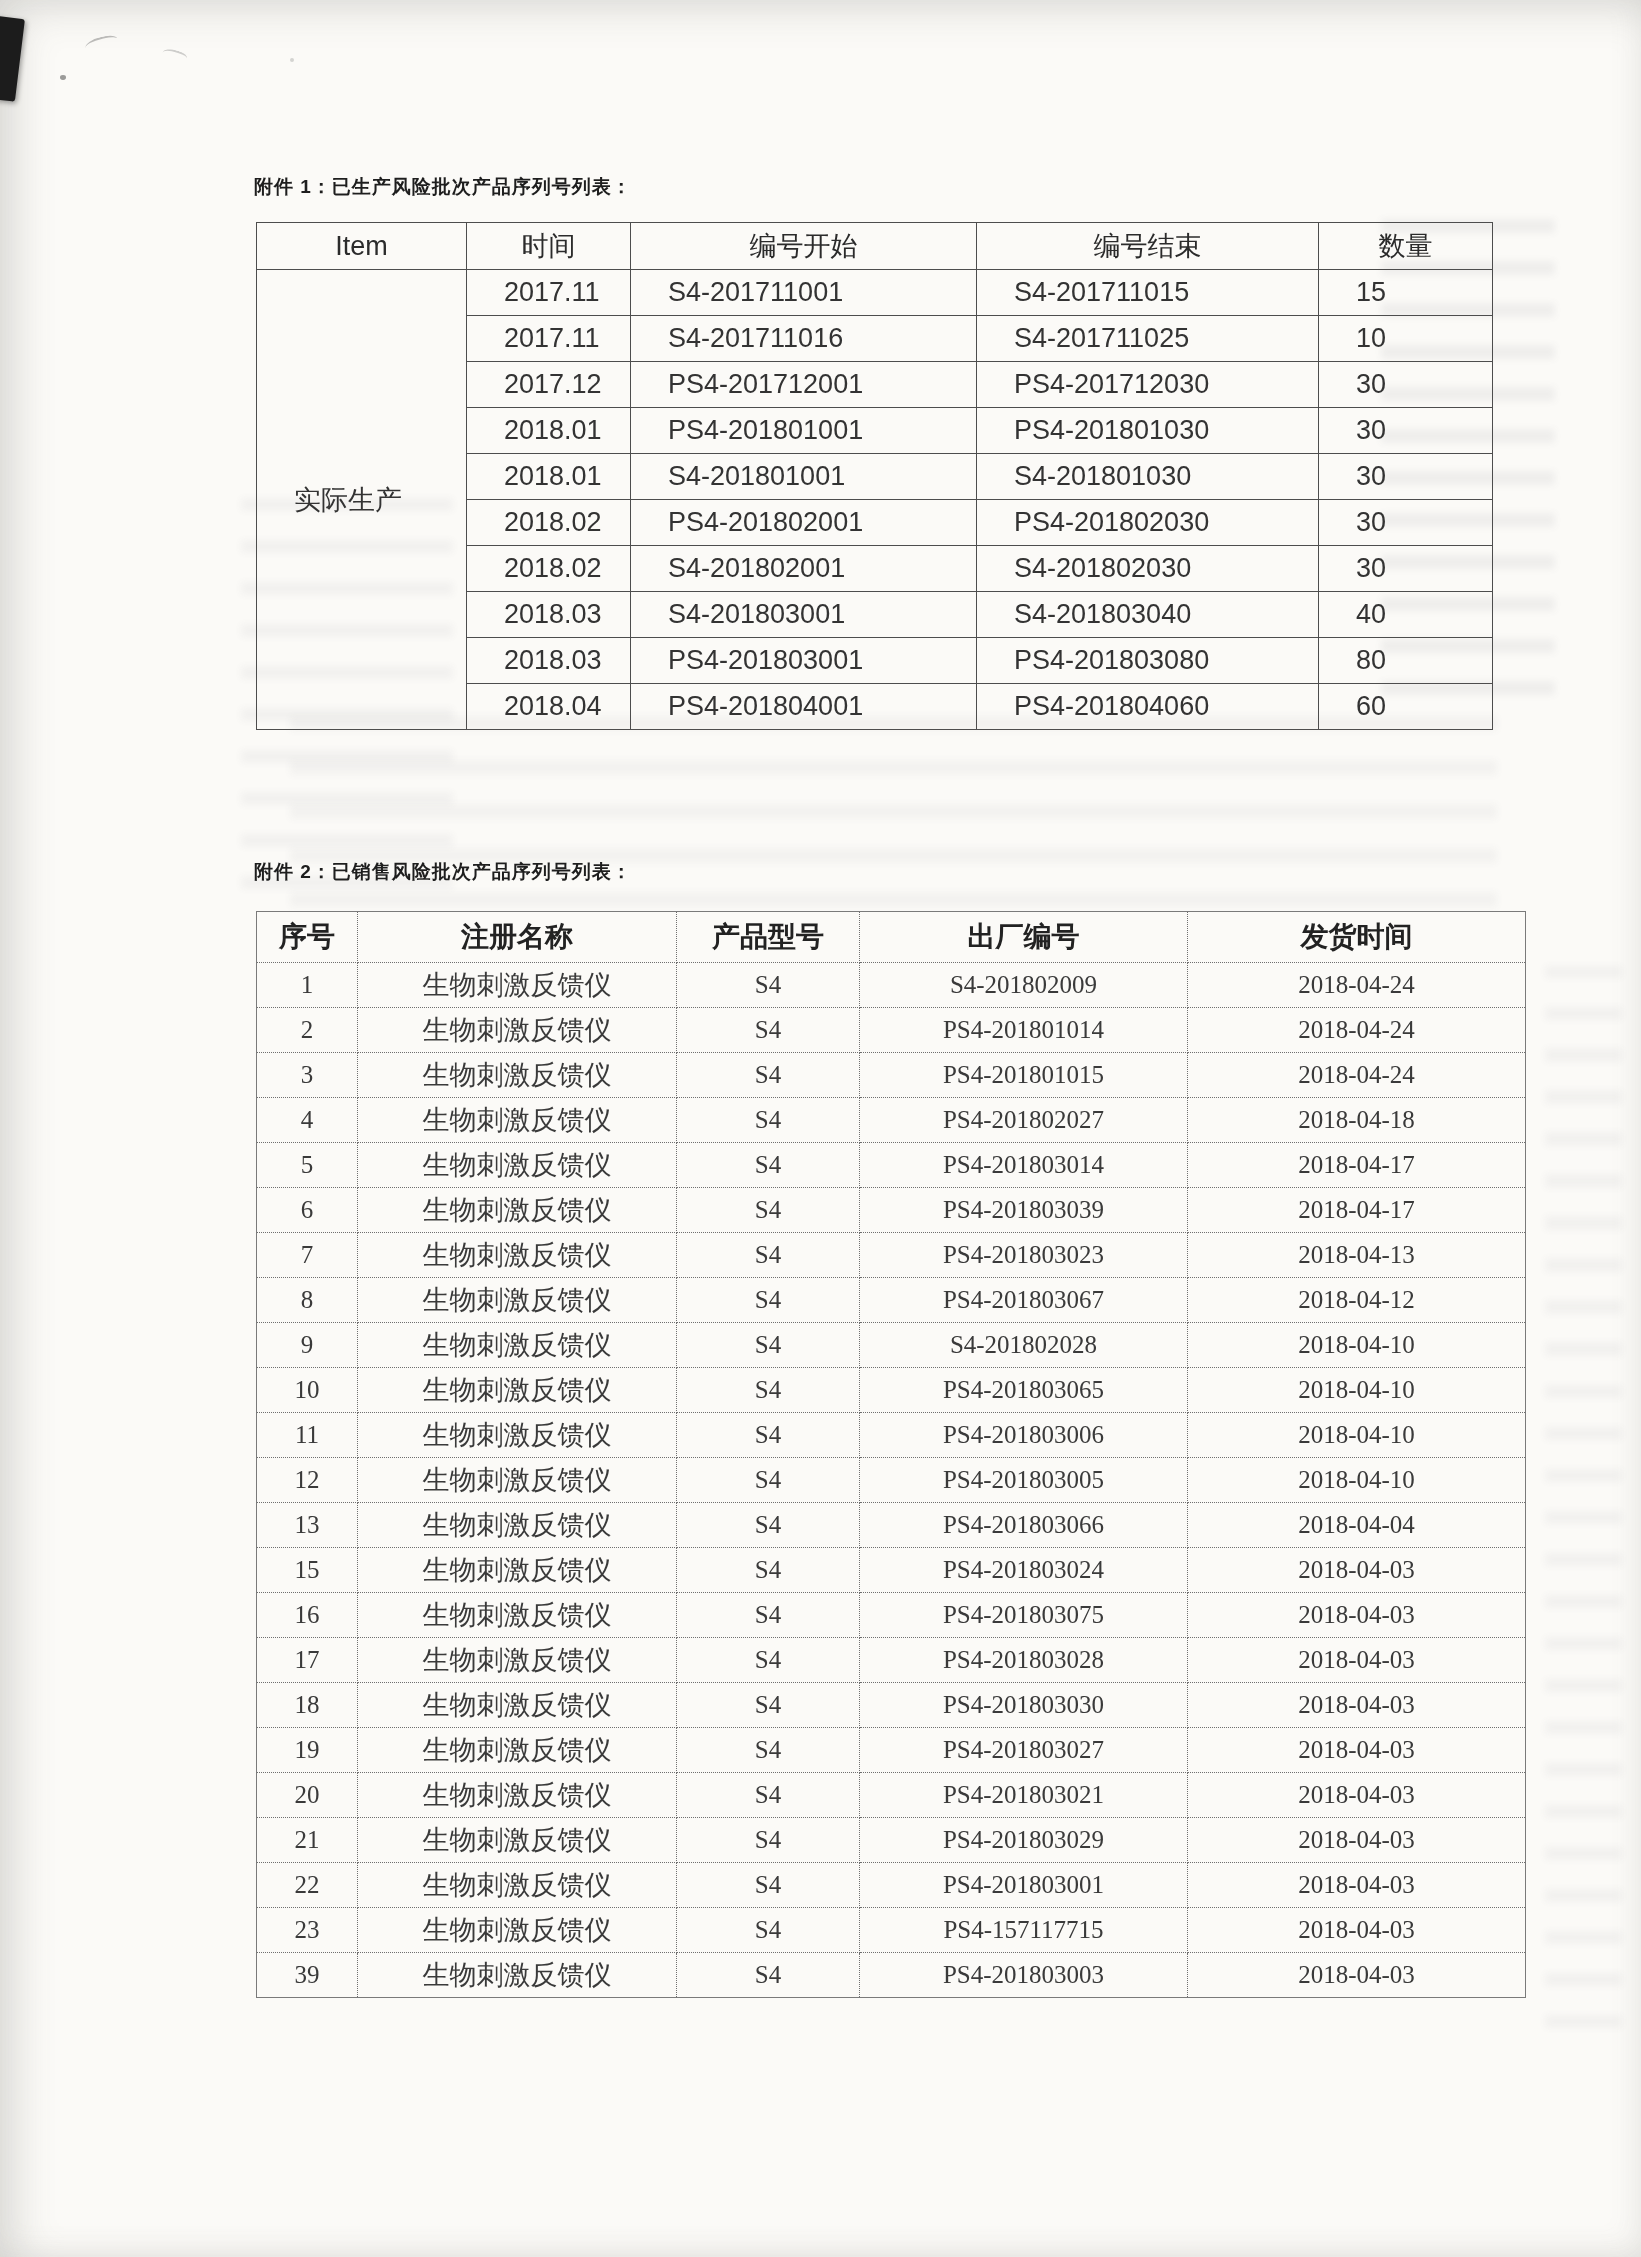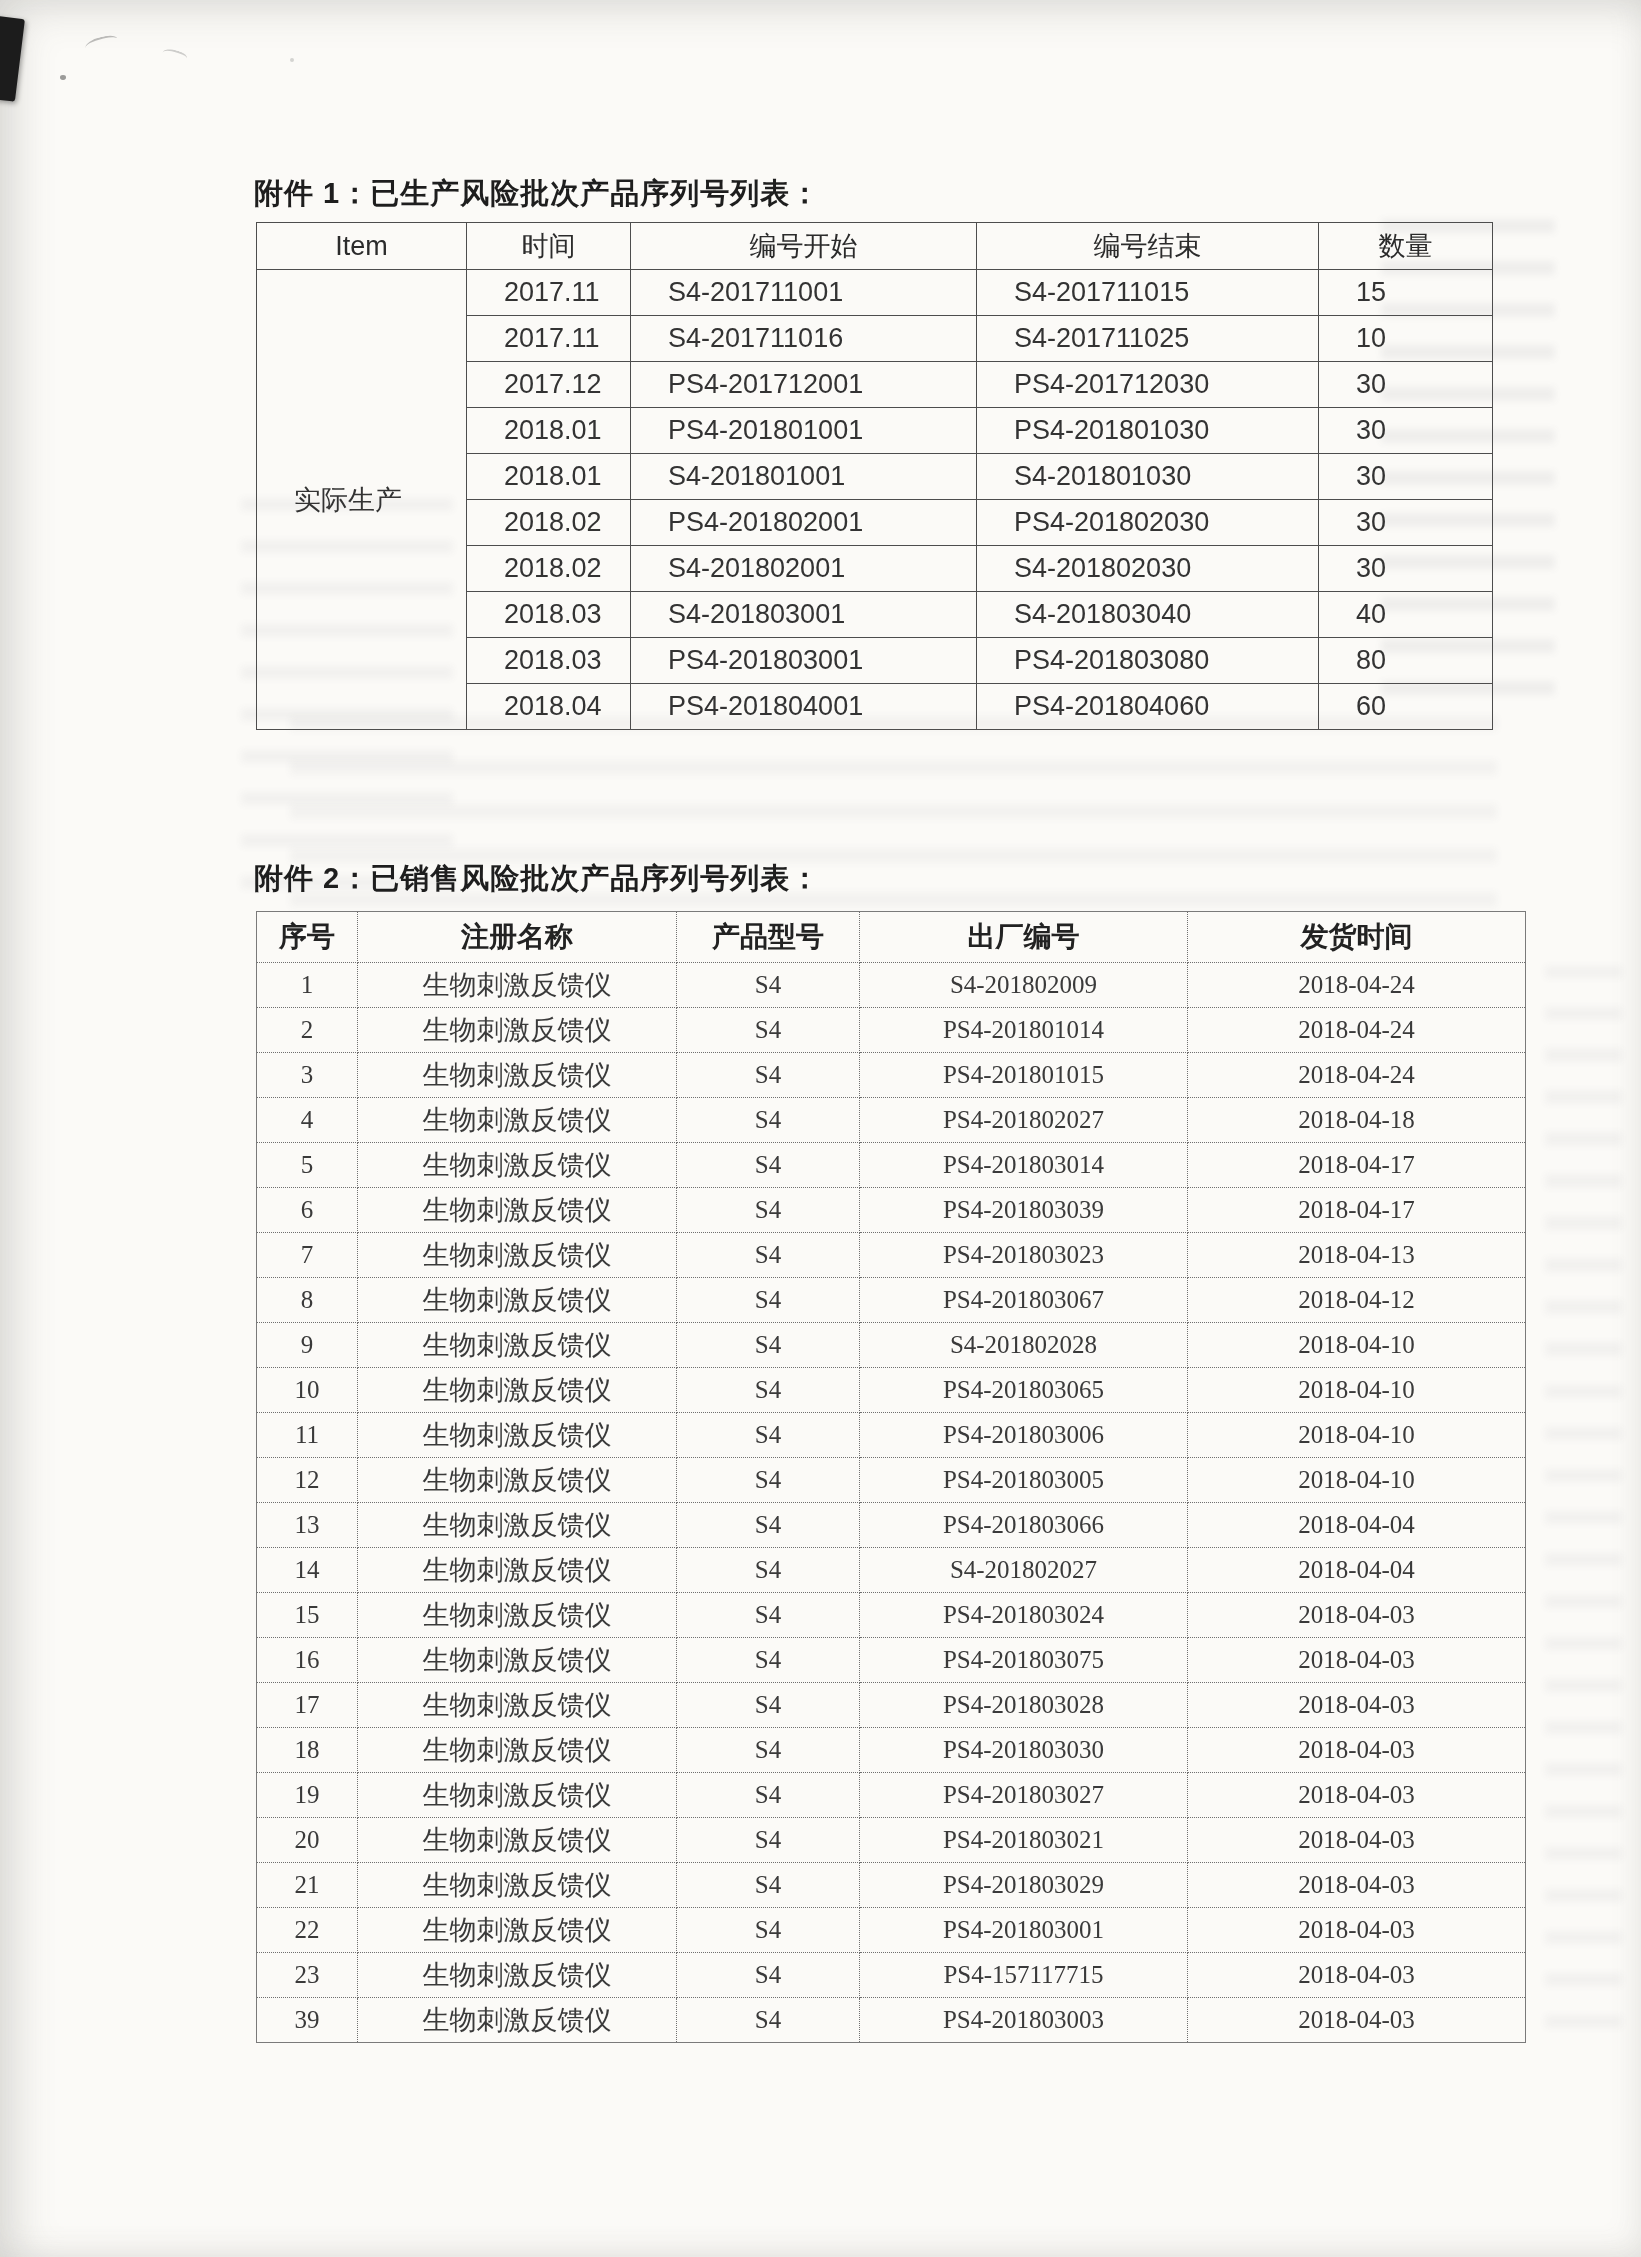--- a/index.html
+++ b/index.html
@@ -29,21 +29,21 @@
   .speck{position:absolute;background:rgba(60,60,60,.5);border-radius:50%;}
   
   .bleed{
     position:absolute;pointer-events:none;filter:blur(3.9px);opacity:.07;
     background:repeating-linear-gradient(0deg,#6a6a72 0 15.4px,transparent 15.4px 44px);
   }
   .bleed.vcol{background:repeating-linear-gradient(0deg,#5a5a66 0 13.5px,transparent 13.5px 42px);}
 
   .doc-title{
     position:absolute;left:254px;
-    font-size:29px;font-weight:bold;letter-spacing:1px;color:#1e1e1e;
+    font-size:19px;font-weight:bold;letter-spacing:1px;color:#1e1e1e;
   }
   #title1{top:174px;}
   #title2{top:859px;}
 
   table{border-collapse:collapse;table-layout:fixed;position:absolute;}
   td,th{overflow:hidden;white-space:nowrap;}
 
   
   #table1{
     left:256px;top:222px;width:1236px;
@@ -320,27 +320,20 @@
       </tr>
 
       <tr>
         <td>13</td>
         <td class="f-name">生物刺激反馈仪</td>
         <td>S4</td>
         <td>PS4-201803066</td>
         <td>2018-04-04</td>
       </tr>
 
-      <tr>
-        <td>14</td>
-        <td class="f-name">生物刺激反馈仪</td>
-        <td>S4</td>
-        <td>S4-201802027</td>
-        <td>2018-04-04</td>
-      </tr>
 
       <tr>
         <td>15</td>
         <td class="f-name">生物刺激反馈仪</td>
         <td>S4</td>
         <td>PS4-201803024</td>
         <td>2018-04-03</td>
       </tr>
 
       <tr>

